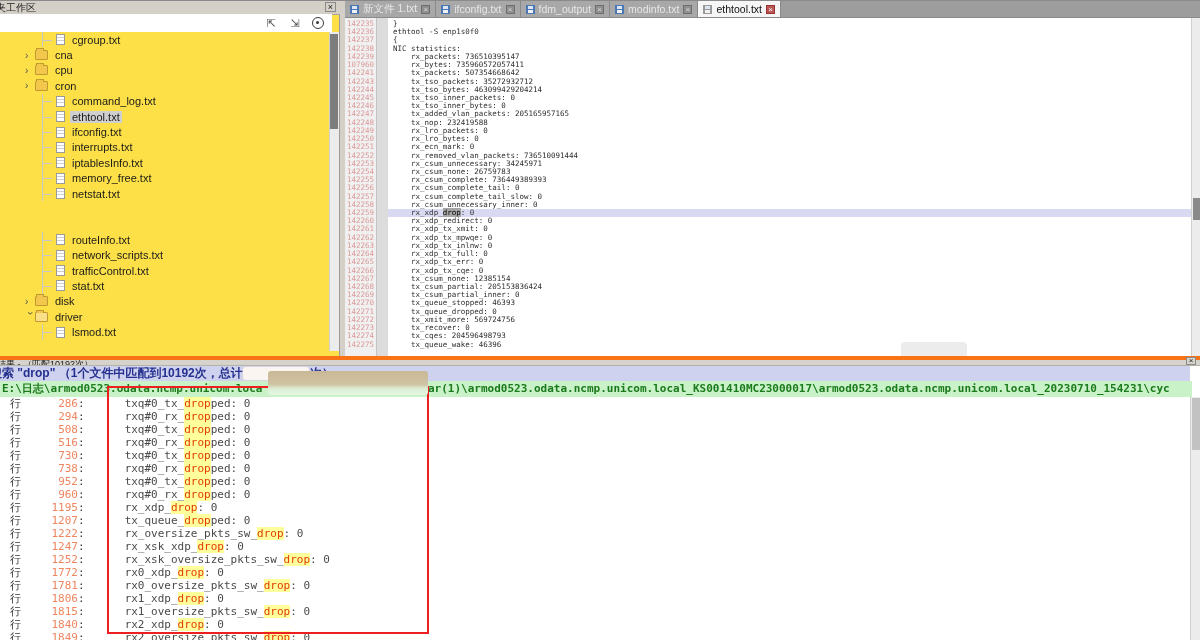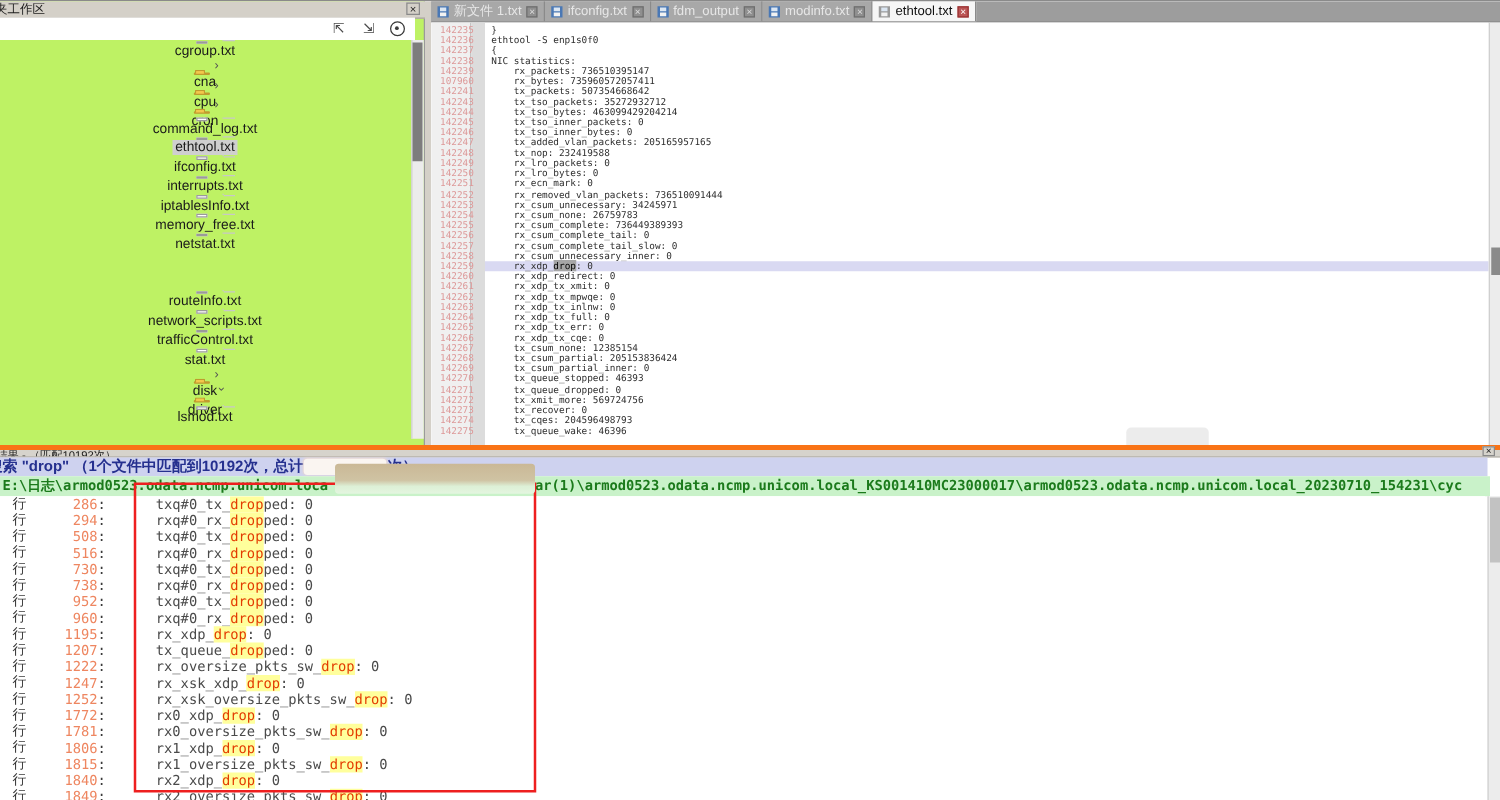--- a/index.html
+++ b/index.html
@@ -1,36 +1,36 @@
 <!DOCTYPE html>
 <html><head>
 <meta charset="utf-8">
 <style>
   html,body{margin:0;padding:0;background:#fff;}
   #app{position:relative;width:1200px;height:640px;overflow:hidden;
        font-family:"Liberation Sans",sans-serif;background:#fff;
        border-top:1px solid #8a8a8a;box-sizing:border-box;}
 
   
-  .wpanel{position:absolute;left:0;top:0;width:340px;height:355px;background:#bef264;
+  .wpanel{position:absolute;left:0;top:0;width:340px;height:355px;background:#fde047;
           border-right:1px solid #9a9a9a;box-sizing:border-box;}
   .wtitle{position:absolute;left:0;top:0;width:340px;height:13px;background:#d4d0c8;
           border-bottom:1px solid #a8a49c;font-size:10px;line-height:13px;color:#1a1a1a;
           overflow:hidden;white-space:nowrap;}
   .wtitle .ttext{display:inline-block;margin-left:-4px;}
   .wclose{position:absolute;right:3px;top:1px;width:11px;height:10px;background:#d4d0c8;
           border:1px solid #8a8a8a;box-sizing:border-box;font-size:9px;line-height:8px;
           text-align:center;color:#222;}
   .wtools{position:absolute;left:0;top:13px;width:332px;height:18px;background:#fff;
           display:flex;justify-content:flex-end;align-items:center;gap:10px;padding-right:8px;box-sizing:border-box;}
   .wicon{width:14px;height:12px;position:relative;color:#4a4a4a;font-size:11px;line-height:12px;text-align:center;}
   .target{width:12px;height:12px;border:1.5px solid #3a3a3a;border-radius:50%;box-sizing:border-box;position:relative;}
   .target::after{content:"";position:absolute;left:3px;top:3px;width:3px;height:3px;background:#3a3a3a;border-radius:50%;}
   .wtree{position:absolute;left:0;top:31px;width:328px;height:319px;overflow:hidden;font-size:11px;color:#1a1a1a;}
-  .trow{height:15.4px;display:flex;align-items:center;white-space:nowrap;flex-direction:column;}
+  .trow{height:15.4px;display:flex;align-items:center;white-space:nowrap;}
   .trow .arrow{width:10px;margin-left:25px;color:#555;font-size:10px;transform:none;}
   .trow .arrow.open{transform:rotate(90deg);}
   .folder{width:13px;height:10px;background:#f3c74c;border:1px solid #c09a2e;border-radius:1px;
           margin-right:5px;position:relative;box-sizing:border-box;}
   .folder::before{content:"";position:absolute;left:0;top:-3px;width:6px;height:2px;background:#f3c74c;
           border:1px solid #c09a2e;border-bottom:none;border-radius:1px 1px 0 0;}
   .folder.open{background:#fbe08a;}
   .conn{width:13px;height:100%;margin-left:42px;border-left:1px solid #c8c8c8;position:relative;}
   .conn::after{content:"";position:absolute;left:0;top:50%;width:9px;height:1px;background:#c8c8c8;}
   .fico{width:9px;height:11px;background:#fdfdfd;border:1px solid #9a9a9a;margin-right:5px;
@@ -54,21 +54,21 @@
   .tabx{width:9px;height:9px;background:#8f8f8f;border:1px solid #6e6e6e;box-sizing:border-box;
         font-size:8px;line-height:7px;text-align:center;color:#ddd;flex:0 0 auto;}
   .tabx.red{background:#b55;border-color:#933;color:#fff;}
 
   
   .edbody{position:absolute;left:345px;top:17px;width:846px;height:338px;background:#fff;overflow:hidden;}
   .gutcol{position:absolute;left:0;top:0;width:31px;height:100%;background:#f0f0f0;border-right:1px solid #c4c4c4;}
   .markcol{position:absolute;left:32px;top:0;width:11px;height:100%;background:#dcdcdc;}
   .elines{position:absolute;left:0;top:2px;width:100%;}
   .eline{display:flex;height:8.22px;font-size:7.5px;line-height:8.2px;font-family:"DejaVu Sans Mono",monospace;}
-  .eline .num{width:31px;text-align:left;padding-left:7px;color:#d99; box-sizing:border-box;}
+  .eline .num{width:31px;text-align:left;padding-left:2px;color:#d99; box-sizing:border-box;}
   .eline .mark{width:12px;}
   .eline .code{flex:1;padding-left:5px;white-space:pre;color:#2e2e2e;}
   .eline .code.cur{background:#d9d9f2;}
   .selword{background:#a6a6a6;color:#000;}
   .edscroll{position:absolute;left:1191px;top:17px;width:9px;height:338px;background:#ececec;border-left:1px solid #cfcfcf;box-sizing:border-box;}
   .edthumb{position:absolute;left:1px;top:180px;width:7px;height:22px;background:#8a8a8a;}
   .edblur{position:absolute;left:556px;top:324px;width:66px;height:26px;background:#ececec;border-radius:4px;}
 
   
   .rtitle{position:absolute;left:0;top:355px;width:1200px;height:10px;background:#d6d3cc;

